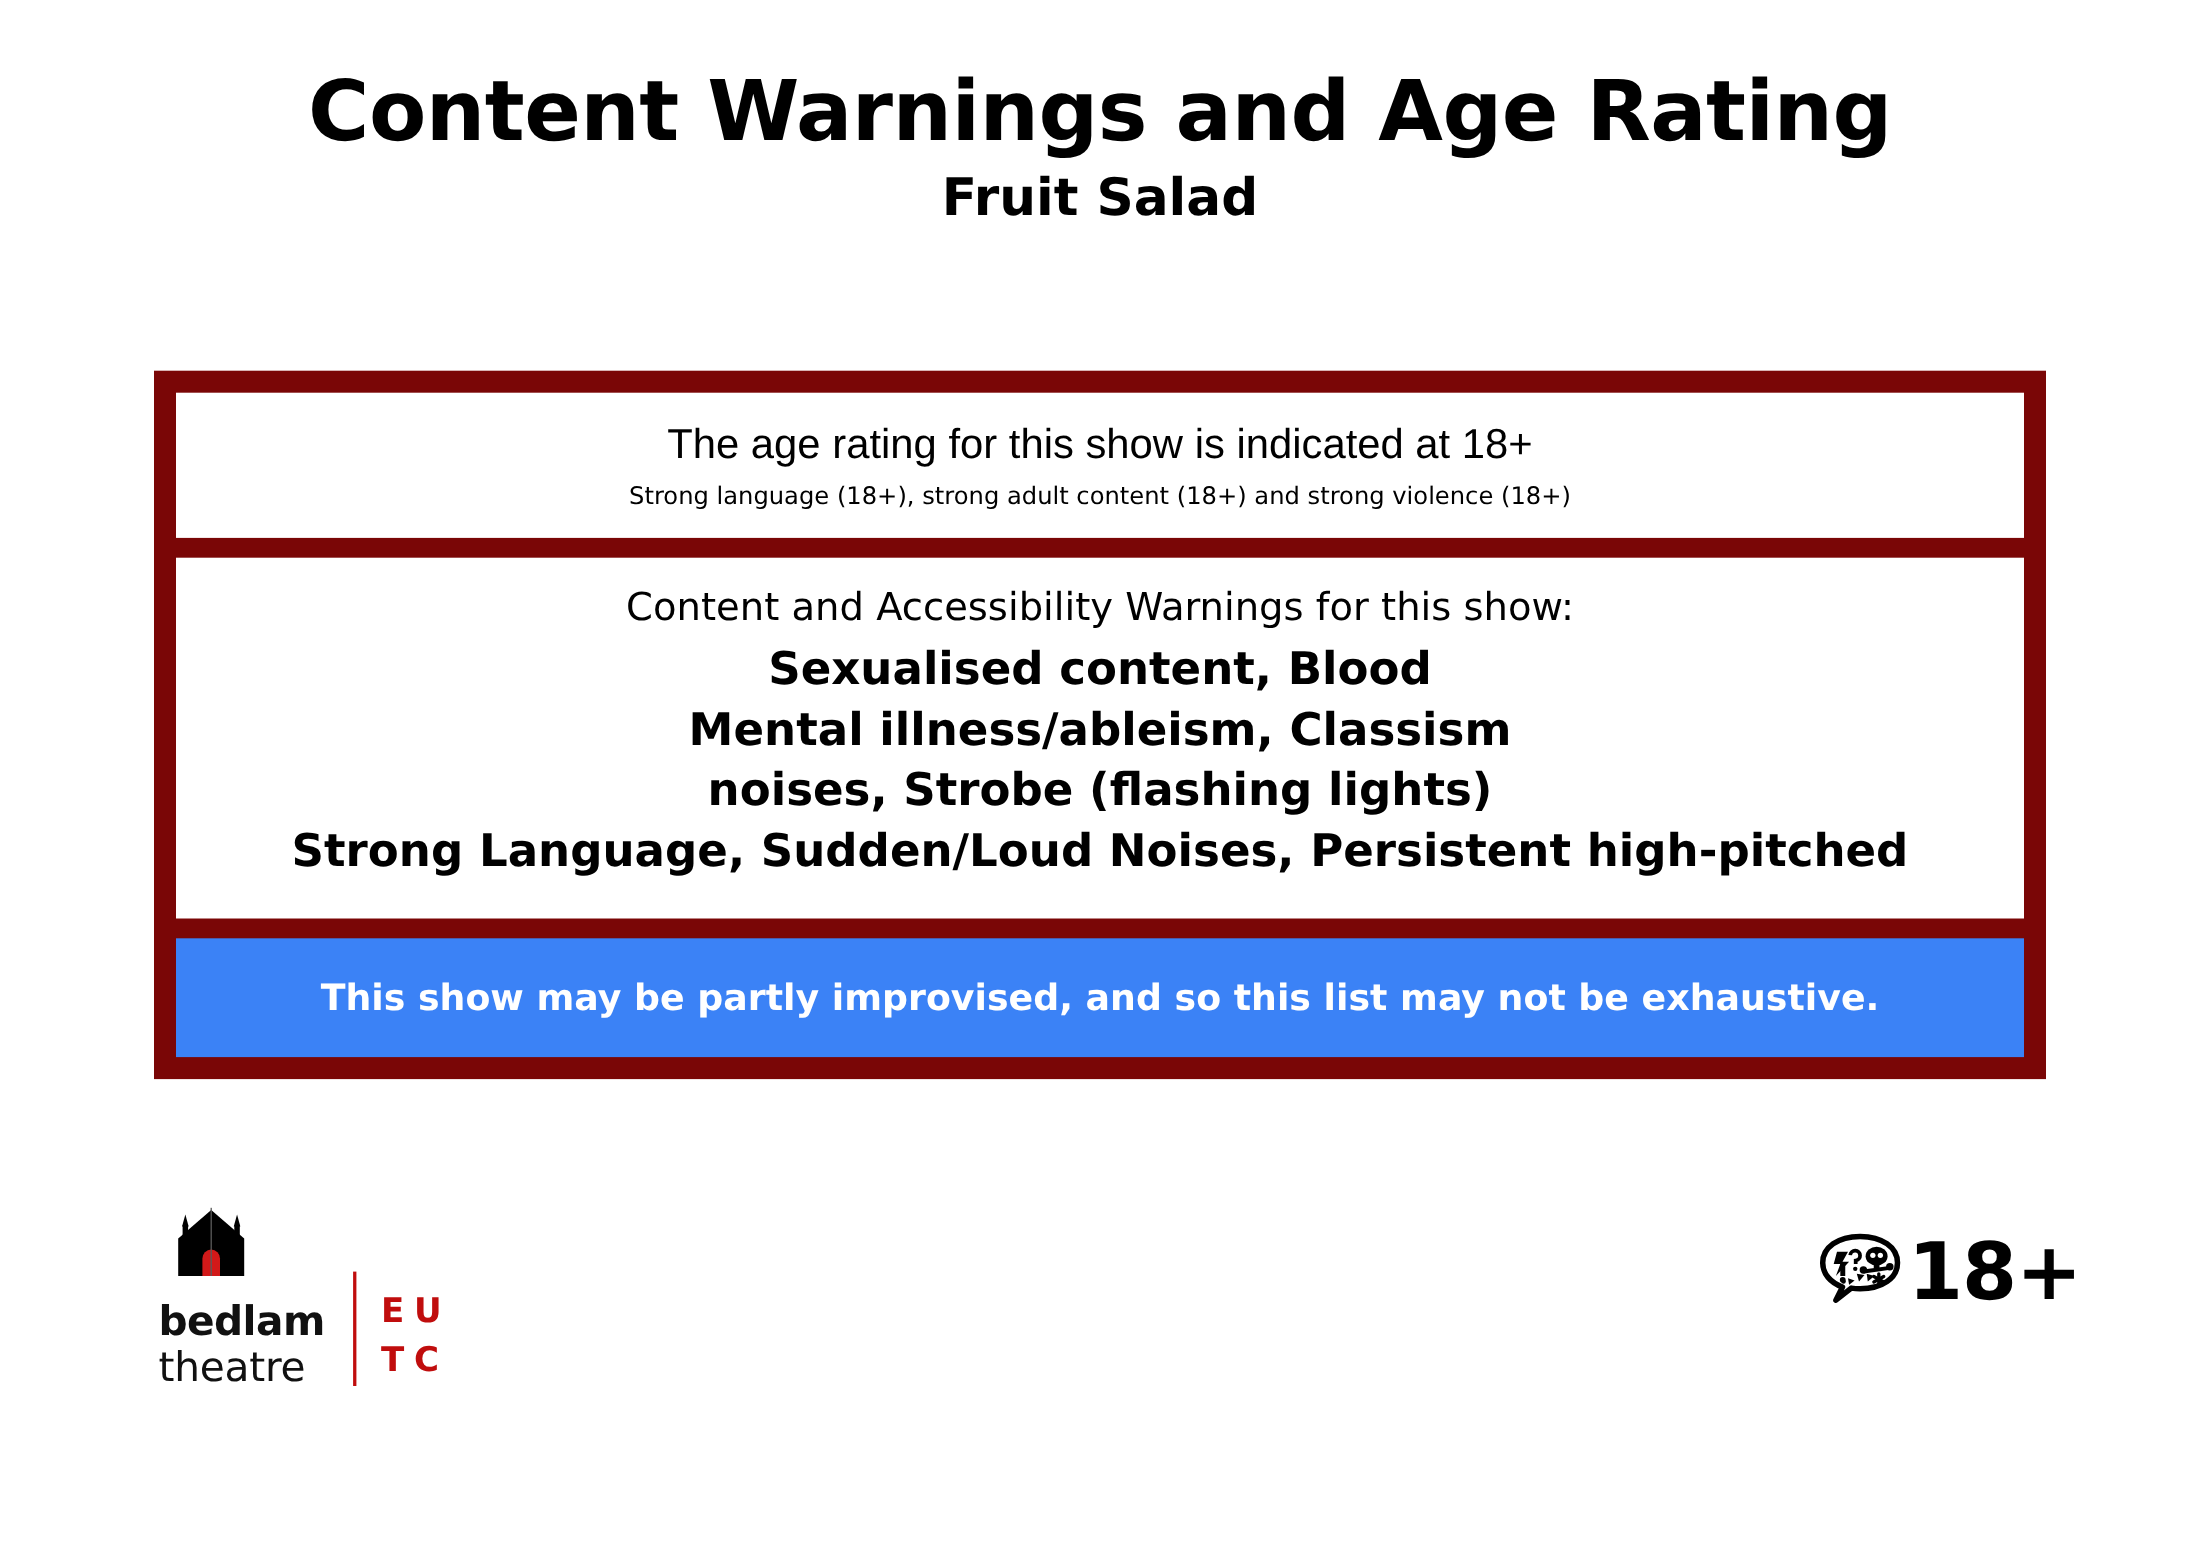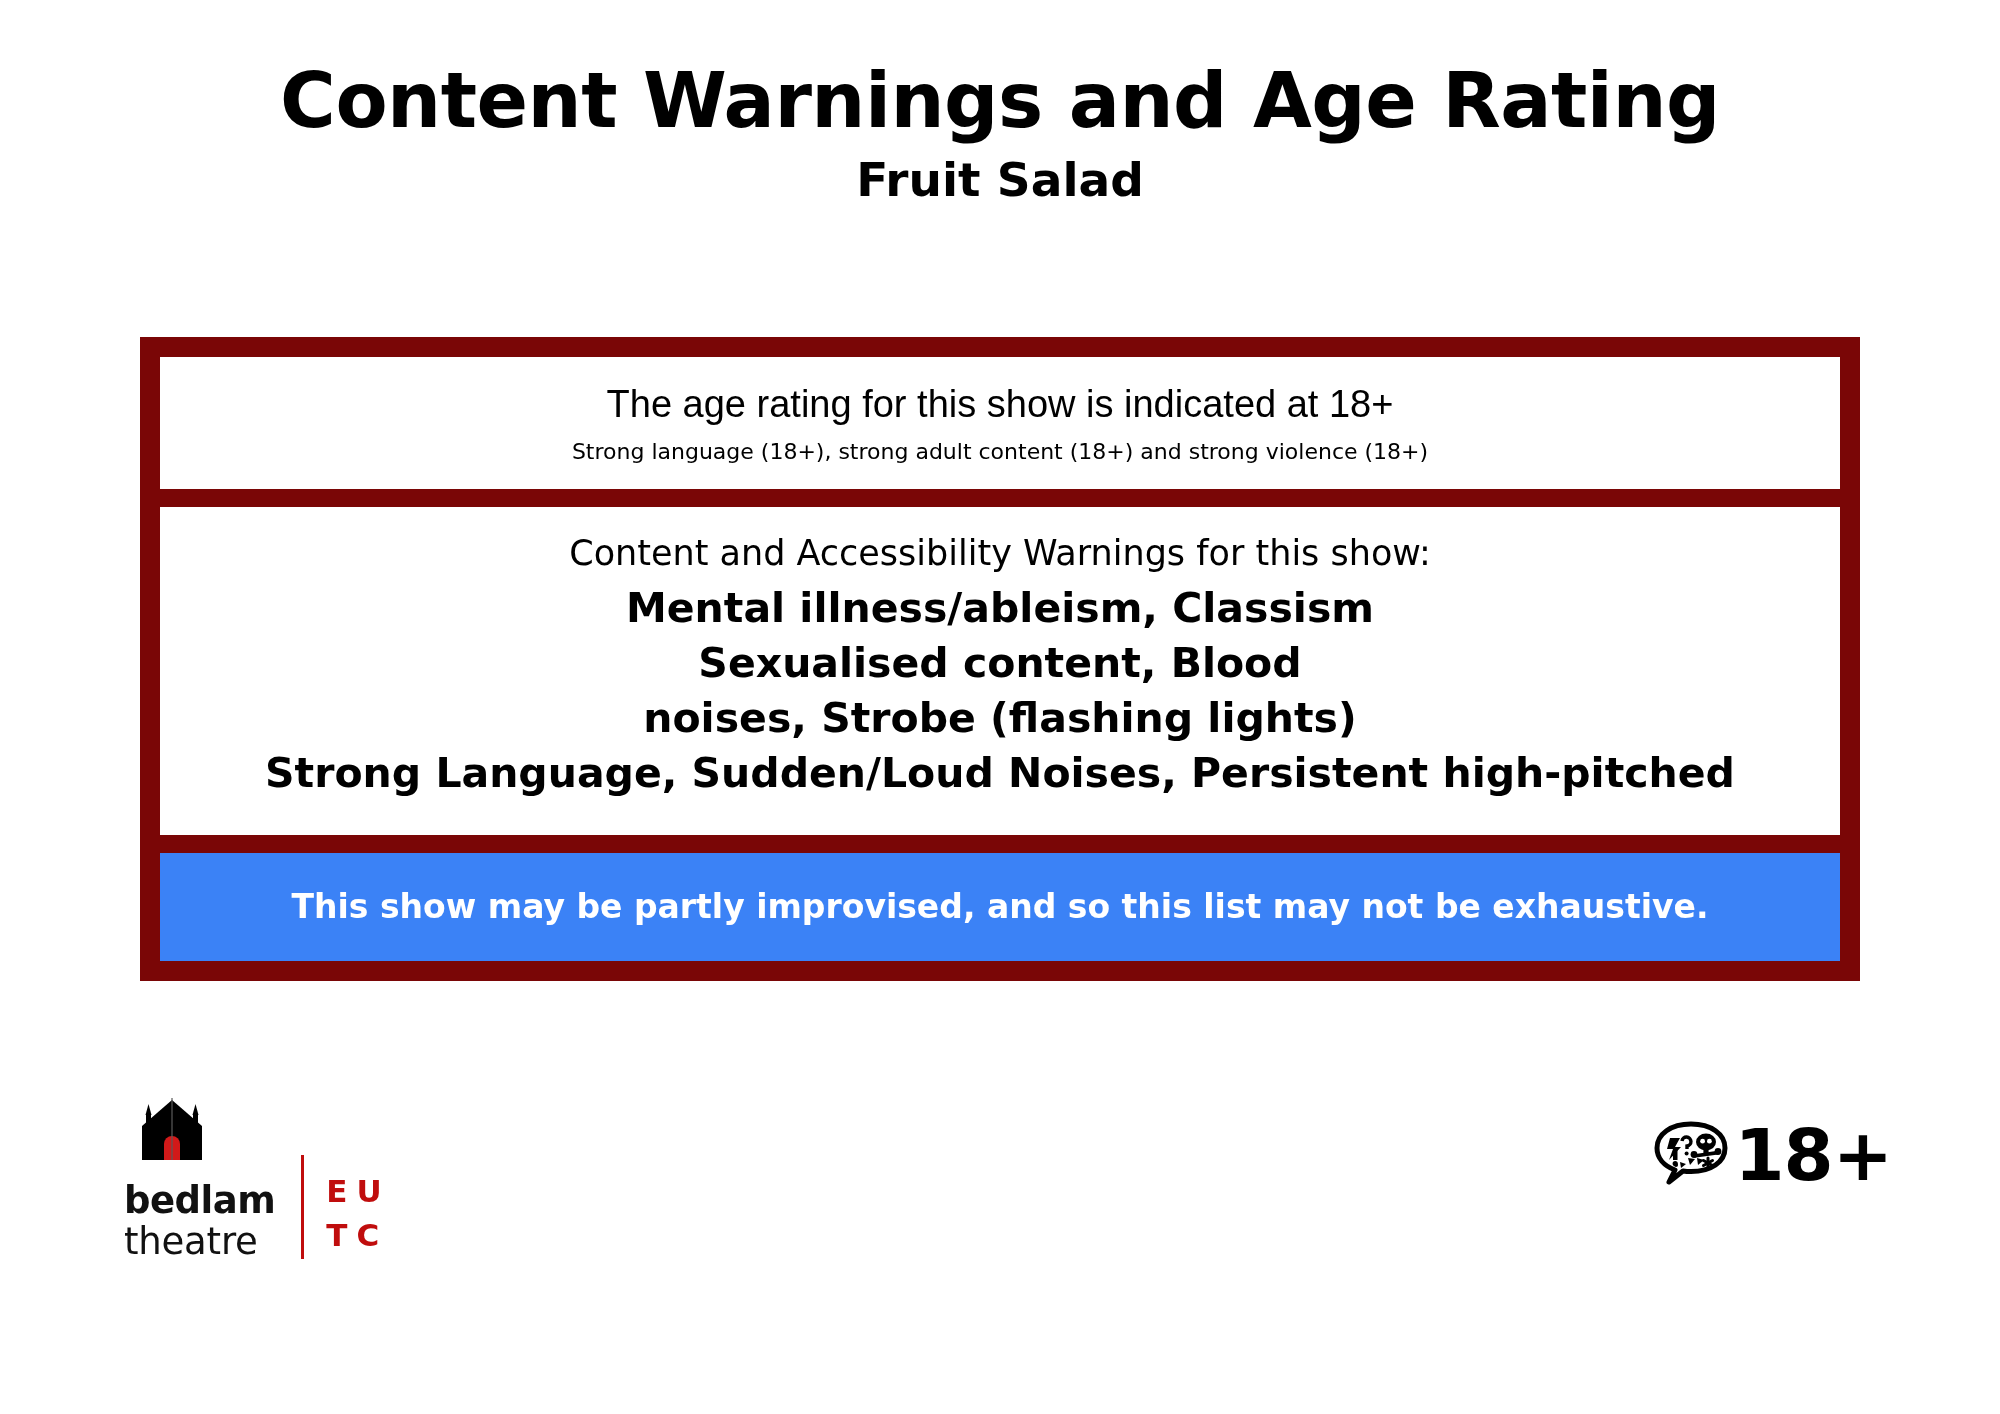--- a/index.html
+++ b/index.html
@@ -127,21 +127,21 @@
   .footer {
     position: absolute;
     left: 0;
     top: 1090px;
     width: 2000px;
     height: 230px;
   }
 
   .logo-block {
     position: absolute;
-    left: 124px;
+    left: 144px;
     top: 6px;
     display: flex;
     align-items: flex-end;
   }
   .bedlam-lockup {
     display: flex;
     flex-direction: column;
     align-items: flex-start;
   }
   .chapel-icon {
@@ -215,22 +215,22 @@
   <div class="white-box age-box">
     <p class="age-line">The age rating for this show is indicated at 18+</p>
     <p class="age-detail">Strong language (18+), strong adult content (18+) and strong violence (18+)</p>
   </div>
 
   <div class="gap-row"></div>
 
   <div class="white-box cw-box">
     <p class="cw-heading">Content and Accessibility Warnings for this show:</p>
     <ul class="cw-list">
+      <li class="cw-item">Sexualised content, Blood</li>
       <li class="cw-item">Mental illness/ableism, Classism</li>
-      <li class="cw-item">Sexualised content, Blood</li>
       <li class="cw-item">noises, Strobe (flashing lights)</li>
       <li class="cw-item">Strong Language, Sudden/Loud Noises, Persistent high-pitched</li>
     </ul>
   </div>
 
   <div class="gap-row"></div>
 
   <div class="impro-banner">
     <p class="impro-text">This show may be partly improvised, and so this list may not be exhaustive.</p>
   </div>

